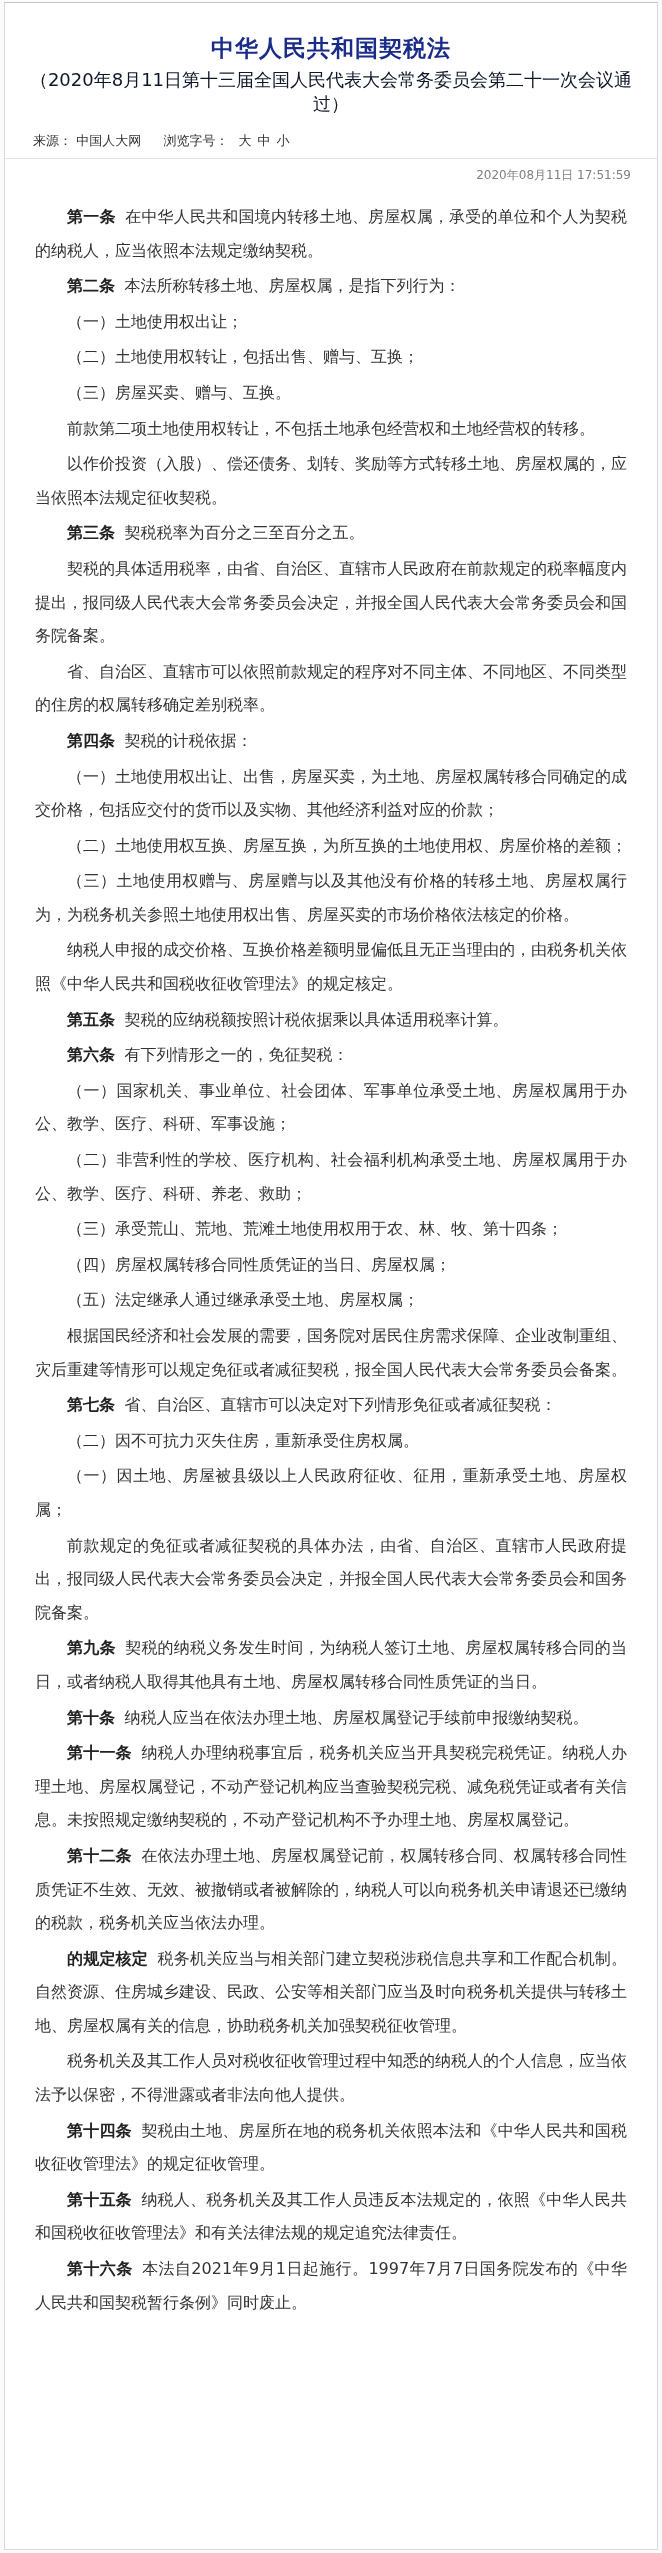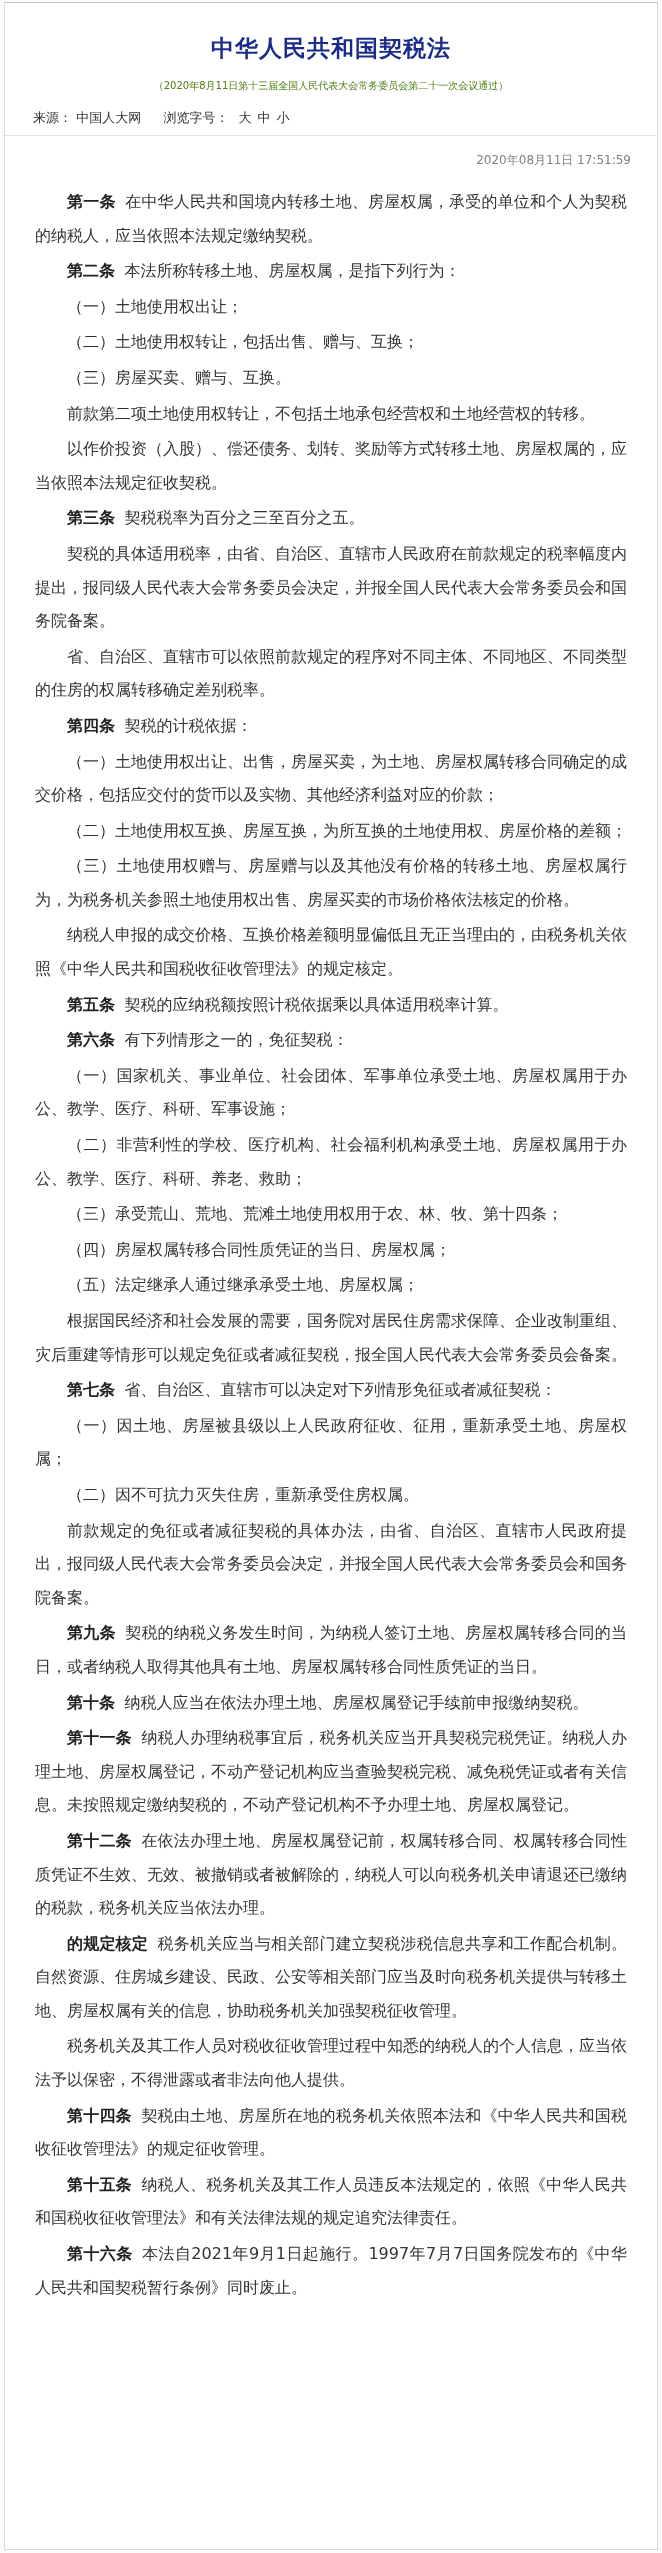--- a/index.html
+++ b/index.html
@@ -20,26 +20,26 @@
   .doc-title {
     text-align: center;
     color: #1a2c88;
     font-size: 23px;
     font-weight: bold;
     margin: 30px 20px 0 20px;
     letter-spacing: 1px;
   }
   .doc-subtitle {
     text-align: center;
-    color: #4d7c0f;
-    font-size: 10px;
-    margin: 15px 20px 0 20px;
+    color: #0f172a;
+    font-size: 18px;
+    margin: 4px 20px 0 20px;
   }
   .meta-row {
-    margin: 16px 0 8px 0;
+    margin: 16px 0 0 0;
     padding: 0 24px 8px 28px;
     border-bottom: 1px solid #e3e3e3;
     font-size: 13px;
     color: #333333;
   }
   .meta-row .sep { display: inline-block; width: 14px; }
   .font-size-option {
     cursor: pointer;
     margin-left: 6px;
     color: #333333;
@@ -104,22 +104,22 @@
       <p>纳税人申报的成交价格、互换价格差额明显偏低且无正当理由的，由税务机关依照《中华人民共和国税收征收管理法》的规定核定。</p>
       <p><strong>第五条</strong>契税的应纳税额按照计税依据乘以具体适用税率计算。</p>
       <p><strong>第六条</strong>有下列情形之一的，免征契税：</p>
       <p>（一）国家机关、事业单位、社会团体、军事单位承受土地、房屋权属用于办公、教学、医疗、科研、军事设施；</p>
       <p>（二）非营利性的学校、医疗机构、社会福利机构承受土地、房屋权属用于办公、教学、医疗、科研、养老、救助；</p>
       <p>（三）承受荒山、荒地、荒滩土地使用权用于农、林、牧、第十四条；</p>
       <p>（四）房屋权属转移合同性质凭证的当日、房屋权属；</p>
       <p>（五）法定继承人通过继承承受土地、房屋权属；</p>
       <p>根据国民经济和社会发展的需要，国务院对居民住房需求保障、企业改制重组、灾后重建等情形可以规定免征或者减征契税，报全国人民代表大会常务委员会备案。</p>
       <p><strong>第七条</strong>省、自治区、直辖市可以决定对下列情形免征或者减征契税：</p>
+      <p>（二）因不可抗力灭失住房，重新承受住房权属。</p>
       <p>（一）因土地、房屋被县级以上人民政府征收、征用，重新承受土地、房屋权属；</p>
-      <p>（二）因不可抗力灭失住房，重新承受住房权属。</p>
       <p>前款规定的免征或者减征契税的具体办法，由省、自治区、直辖市人民政府提出，报同级人民代表大会常务委员会决定，并报全国人民代表大会常务委员会和国务院备案。</p>
       <p><strong>第九条</strong>契税的纳税义务发生时间，为纳税人签订土地、房屋权属转移合同的当日，或者纳税人取得其他具有土地、房屋权属转移合同性质凭证的当日。</p>
       <p><strong>第十条</strong>纳税人应当在依法办理土地、房屋权属登记手续前申报缴纳契税。</p>
       <p><strong>第十一条</strong>纳税人办理纳税事宜后，税务机关应当开具契税完税凭证。纳税人办理土地、房屋权属登记，不动产登记机构应当查验契税完税、减免税凭证或者有关信息。未按照规定缴纳契税的，不动产登记机构不予办理土地、房屋权属登记。</p>
       <p><strong>第十二条</strong>在依法办理土地、房屋权属登记前，权属转移合同、权属转移合同性质凭证不生效、无效、被撤销或者被解除的，纳税人可以向税务机关申请退还已缴纳的税款，税务机关应当依法办理。</p>
       <p><strong>的规定核定</strong>税务机关应当与相关部门建立契税涉税信息共享和工作配合机制。自然资源、住房城乡建设、民政、公安等相关部门应当及时向税务机关提供与转移土地、房屋权属有关的信息，协助税务机关加强契税征收管理。</p>
       <p>税务机关及其工作人员对税收征收管理过程中知悉的纳税人的个人信息，应当依法予以保密，不得泄露或者非法向他人提供。</p>
       <p><strong>第十四条</strong>契税由土地、房屋所在地的税务机关依照本法和《中华人民共和国税收征收管理法》的规定征收管理。</p>
       <p><strong>第十五条</strong>纳税人、税务机关及其工作人员违反本法规定的，依照《中华人民共和国税收征收管理法》和有关法律法规的规定追究法律责任。</p>
       <p><strong>第十六条</strong>本法自2021年9月1日起施行。1997年7月7日国务院发布的《中华人民共和国契税暂行条例》同时废止。</p>

